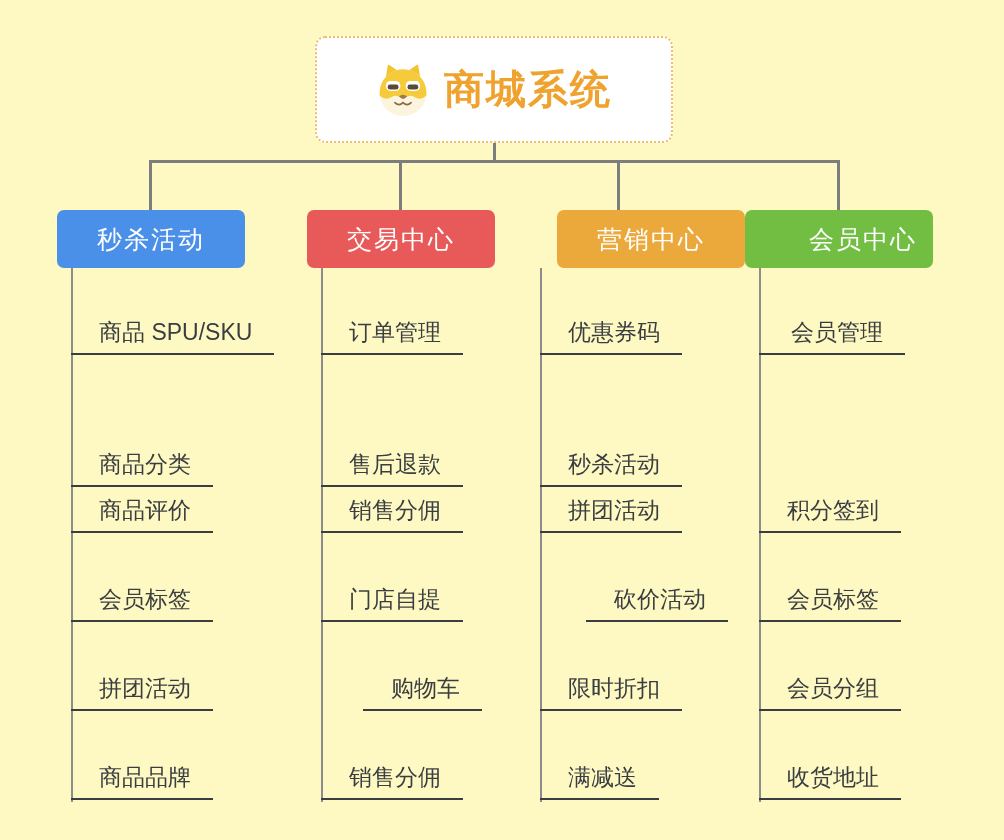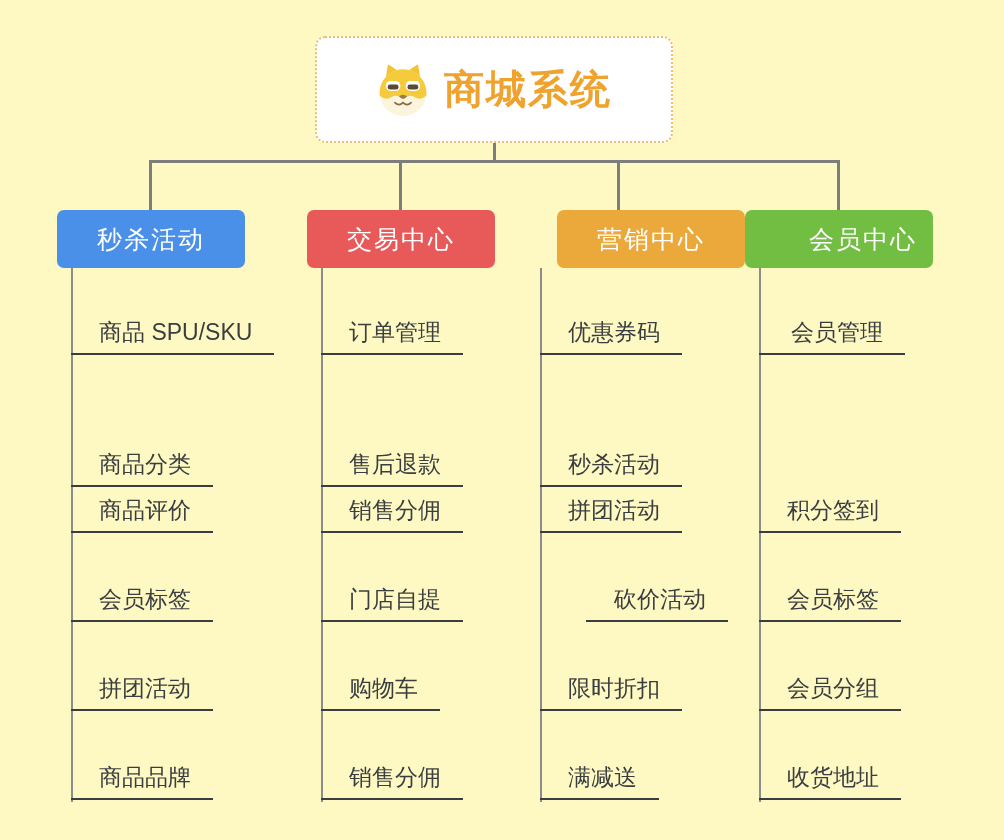--- a/index.html
+++ b/index.html
@@ -135,21 +135,21 @@
     <div class="leaf r5" style="color: rgb(58, 62, 65);">商品品牌</div>
   </div>
 
   <div class="branch" style="left:307px">
     <div class="branch-box" style="background: rgb(232, 90, 90);">交易中心</div>
     <div class="branch-vline" style="background: rgb(140, 140, 140);"></div>
     <div class="leaf r0" style="color: rgb(58, 62, 65);">订单管理</div>
     <div class="leaf r1" style="color: rgb(58, 62, 65);">售后退款</div>
     <div class="leaf r2" style="color: rgb(58, 62, 65);">销售分佣</div>
     <div class="leaf r3" style="color: rgb(58, 62, 65);">门店自提</div>
-    <div class="leaf r4" style="color: rgb(58, 62, 65);">购物车</div>
+    <div class="leaf r4" style="color: rgb(58, 62, 65); margin-left: 42px;">购物车</div>
     <div class="leaf r5" style="color: rgb(58, 62, 65);">销售分佣</div>
   </div>
 
   <div class="branch" style="left:526px">
     <div class="branch-box" style="background: rgb(235, 169, 60); margin-left: 31px;">营销中心</div>
     <div class="branch-vline" style="background: rgb(140, 140, 140);"></div>
     <div class="leaf r0" style="color: rgb(58, 62, 65);">优惠券码</div>
     <div class="leaf r1" style="color: rgb(58, 62, 65);">秒杀活动</div>
     <div class="leaf r2" style="color: rgb(58, 62, 65);">拼团活动</div>
     <div class="leaf r3" style="color: rgb(58, 62, 65); margin-left: 46px;">砍价活动</div>

